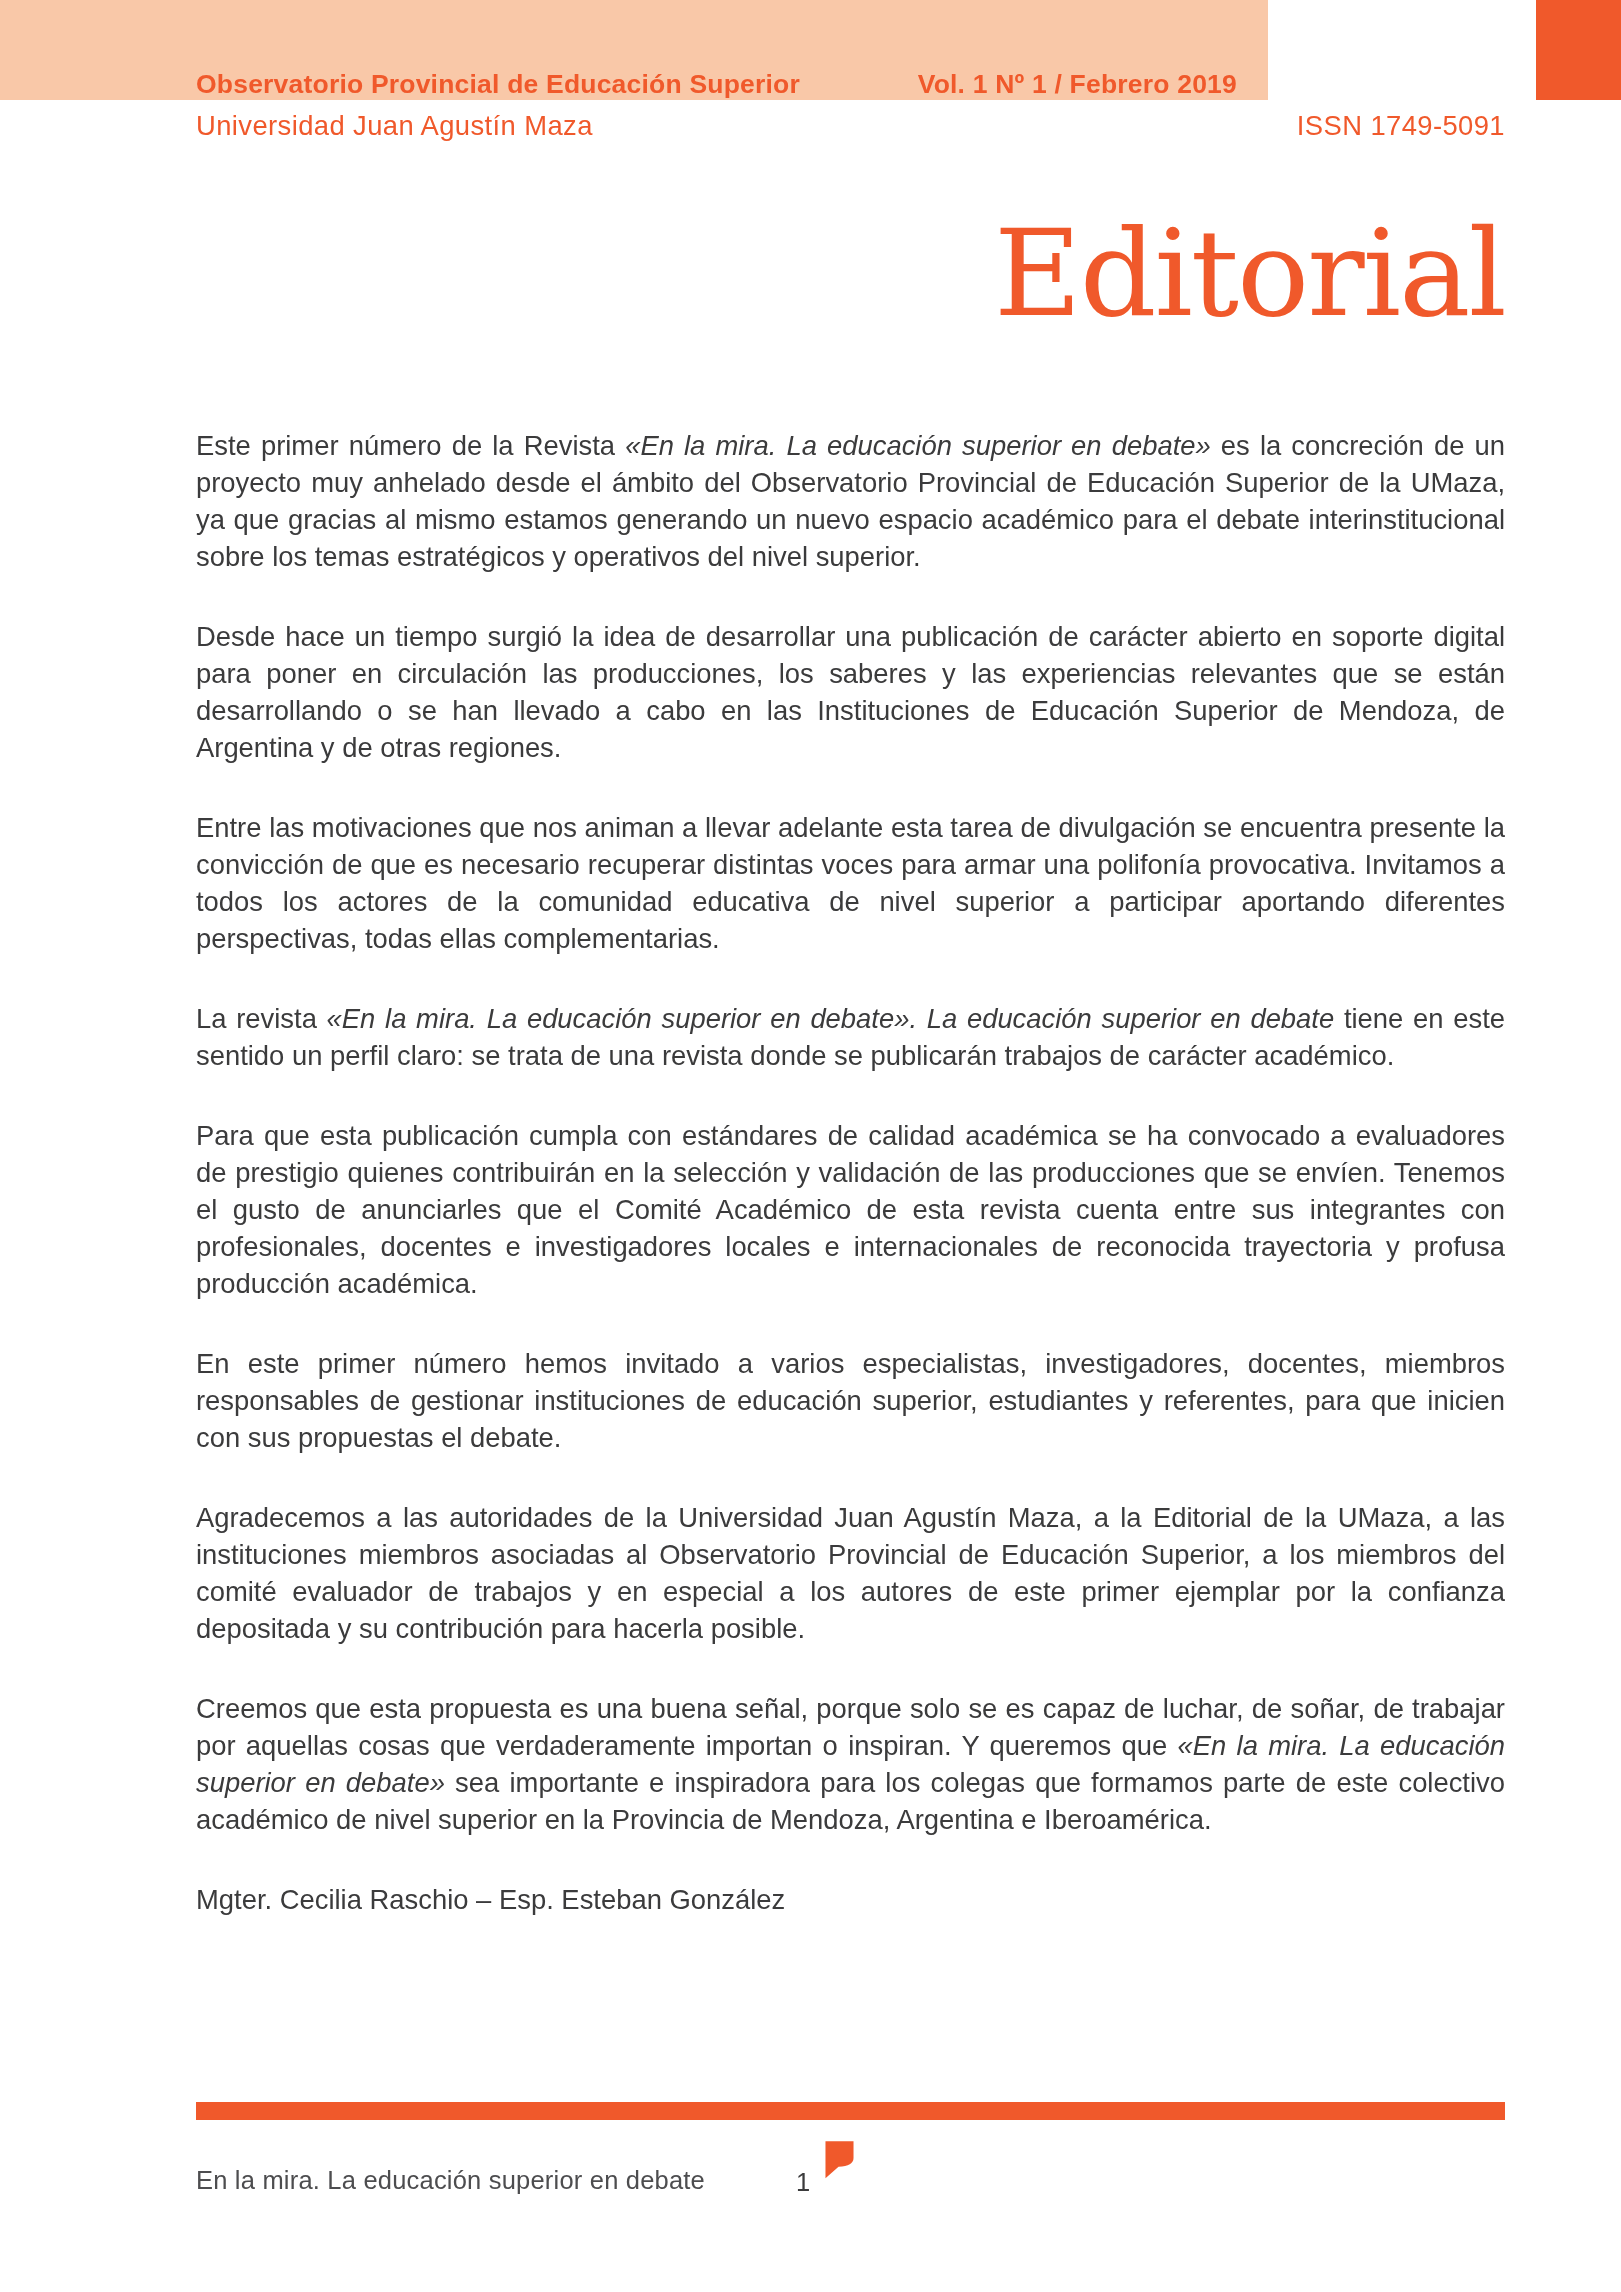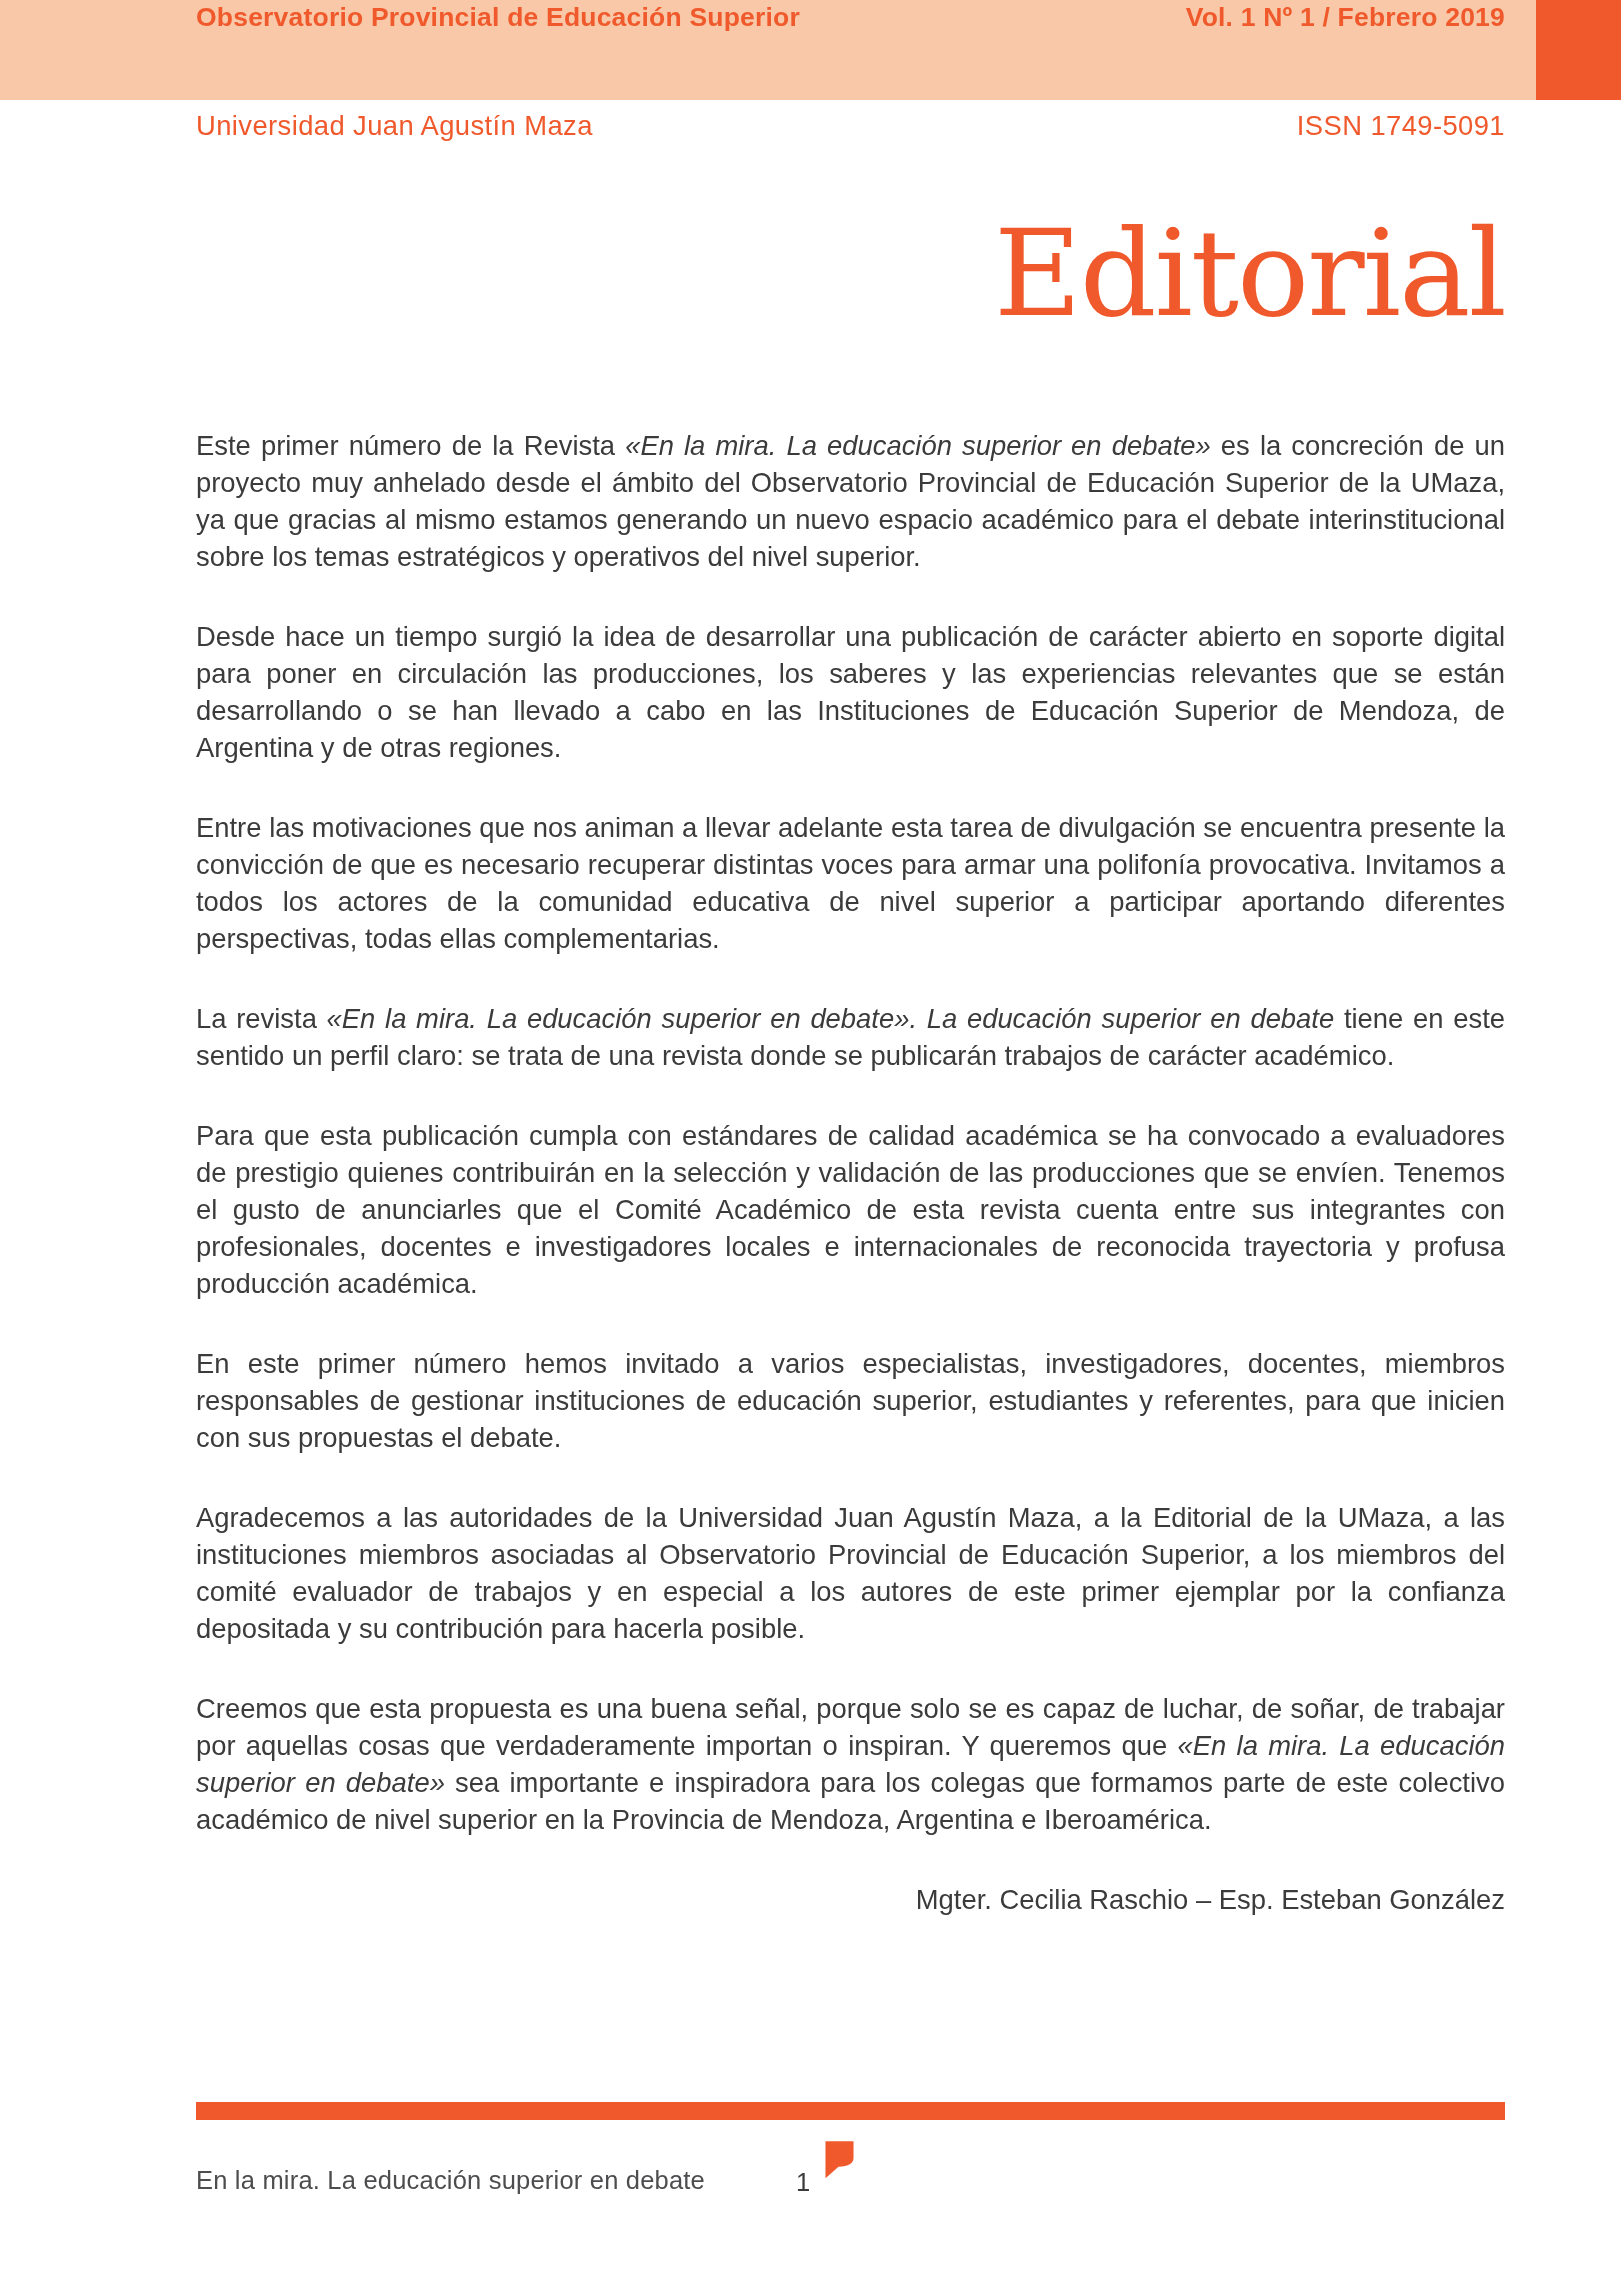--- a/index.html
+++ b/index.html
@@ -13,24 +13,24 @@
   .page{
     position:relative;
     width:1621px;height:2293px;
     background:#ffffff;
     overflow:hidden;
     font-family:"Liberation Sans",sans-serif;
   }
   
   .band{
     position:absolute;left:0;top:0;
-    width:1536px;height:100px;
+    width:1268px;height:100px;
     background:var(--band);
-    display:flex;align-items:flex-start;justify-content:space-between;
-    padding:2px 31px 0 196px;
+    display:flex;align-items:flex-end;justify-content:space-between;
+    padding:8px 31px 0 196px;
   }
   .band .band-label{
     color:var(--accent);
     font-size:26.5px;font-weight:bold;
     letter-spacing:0.2px;
     white-space:nowrap;
   }
   .corner-square{
     position:absolute;left:1536px;top:0;
     width:85px;height:100px;
@@ -62,21 +62,21 @@
   .editorial-body{
     position:absolute;left:196px;top:427px;
     width:1309px;
     color:var(--body-text);
     font-size:27.4px;line-height:37px;
     text-align:justify;
   }
   .editorial-body p{margin:0 0 43px 0;}
   .editorial-body em{font-style:italic;}
   .signature{
-    text-align:right;
+    text-align:left;
     margin-top:0;
   }
   
   .footer-rule{
     position:absolute;left:196px;top:2102px;
     width:1309px;height:17.6px;
     background:var(--accent);
   }
   .flag-icon{
     position:absolute;left:825px;top:2141px;

